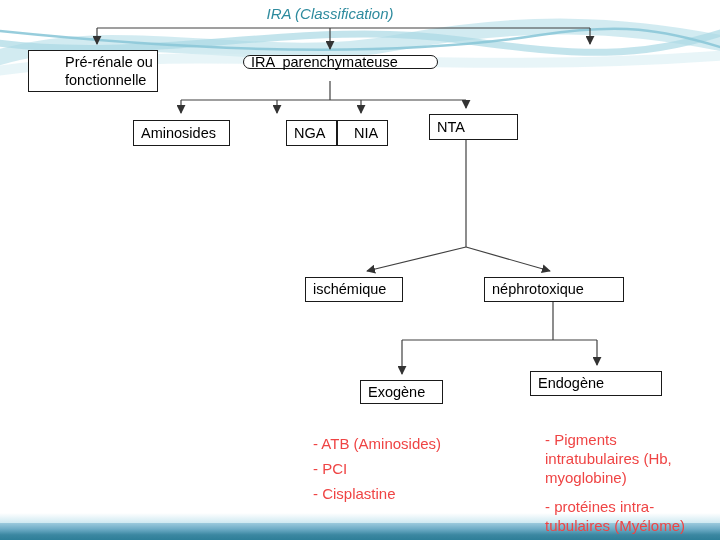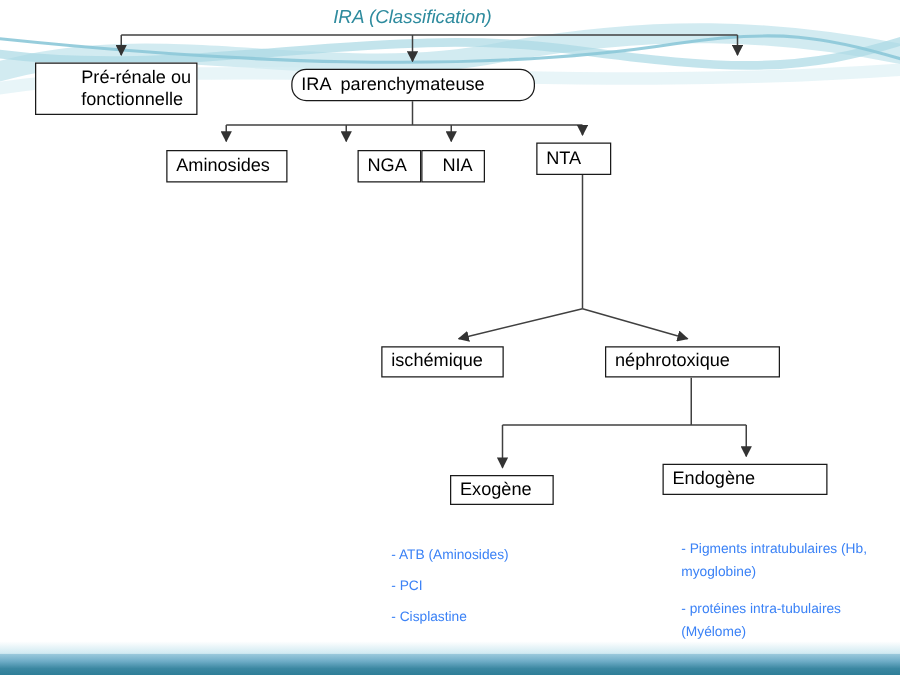--- a/index.html
+++ b/index.html
@@ -16,21 +16,21 @@
   }
 
   .node{
     position:absolute;z-index:3;background:#ffffff;border:1px solid #1a1a1a;
     display:flex;align-items:center;padding-left:7px;box-sizing:border-box;
     font-size:14.5px;color:#000;line-height:1.25;
   }
   .node.pre{white-space:normal;padding-right:4px;}
   .node.parench{white-space:pre;}
 
-  .note-list{position:absolute;z-index:3;font-size:11px;color:#3b82f6;line-height:18px;}
+  .note-list{position:absolute;z-index:3;font-size:15px;color:#ef4444;line-height:18px;}
   .note-list .item{margin-bottom:7px;}
   .note-list.right{line-height:19px;}
   .note-list.right .item{margin-bottom:10px;}
 
   .footer-strip{
     position:absolute;left:0;right:0;bottom:17px;height:10px;z-index:1;
     background:linear-gradient(180deg, rgba(214,238,245,0) 0%, #cfe9f1 100%);
   }
   .footer-bar{
     position:absolute;left:0;right:0;bottom:0;height:17px;z-index:1;
@@ -80,34 +80,34 @@
       <path d="M402,340 V374" marker-end="url(#arrow)"></path>
       <path d="M597,340 V365" marker-end="url(#arrow)"></path>
     </g>
   </svg>
 
   <div class="slide-title">IRA (Classification)</div>
 
   <div class="node pre" style="left:28px;top:50px;width:130px;height:42px;padding-left:36px;">
     <span>Pré-rénale ou fonctionnelle</span>
   </div>
-  <div class="node parench" style="left:233px;top:55px;width:195px;height:26px;border-radius:12px;">
+  <div class="node parench" style="left:243px;top:55px;width:195px;height:14px;border-radius:12px;">
     <span>IRA  parenchymateuse</span>
   </div>
 
   <div class="node" style="left:133px;top:120px;width:97px;height:26px;">
     <span>Aminosides</span>
   </div>
   <div class="node" style="left:246px;top:120px;width:51px;height:26px;margin-left:40px;">
     <span>NGA</span>
   </div>
   <div class="node" style="left:337px;top:120px;width:51px;height:26px;justify-content:center;">
     <span>NIA</span>
   </div>
-  <div class="node" style="left:429px;top:114px;width:60px;height:26px;">
+  <div class="node" style="left:429px;top:114px;width:89px;height:26px;">
     <span>NTA</span>
   </div>
 
   <div class="node" style="left:305px;top:277px;width:98px;height:25px;">
     <span>ischémique</span>
   </div>
   <div class="node" style="left:484px;top:277px;width:140px;height:25px;">
     <span>néphrotoxique</span>
   </div>
 

